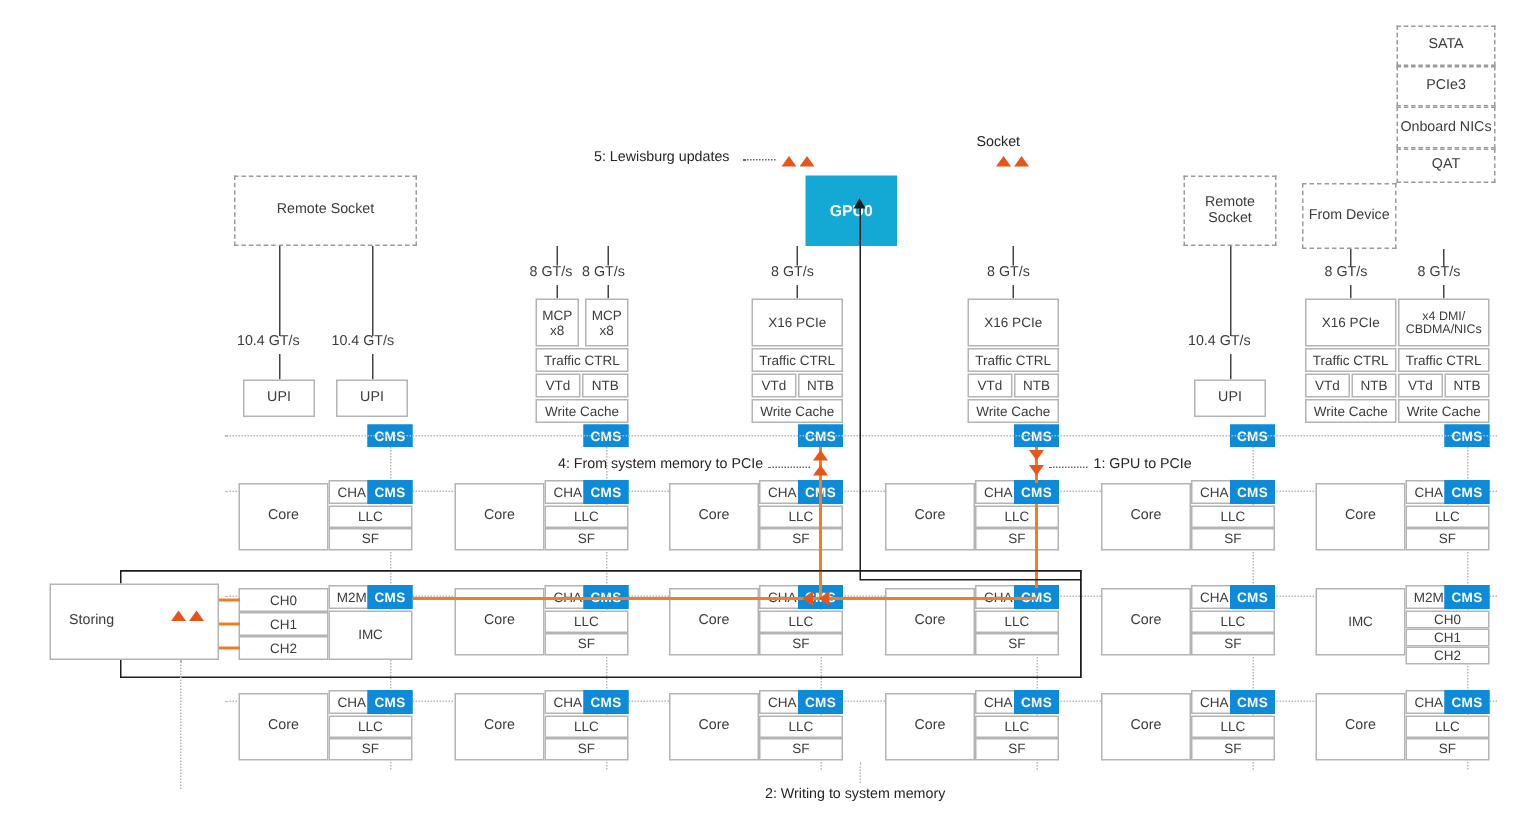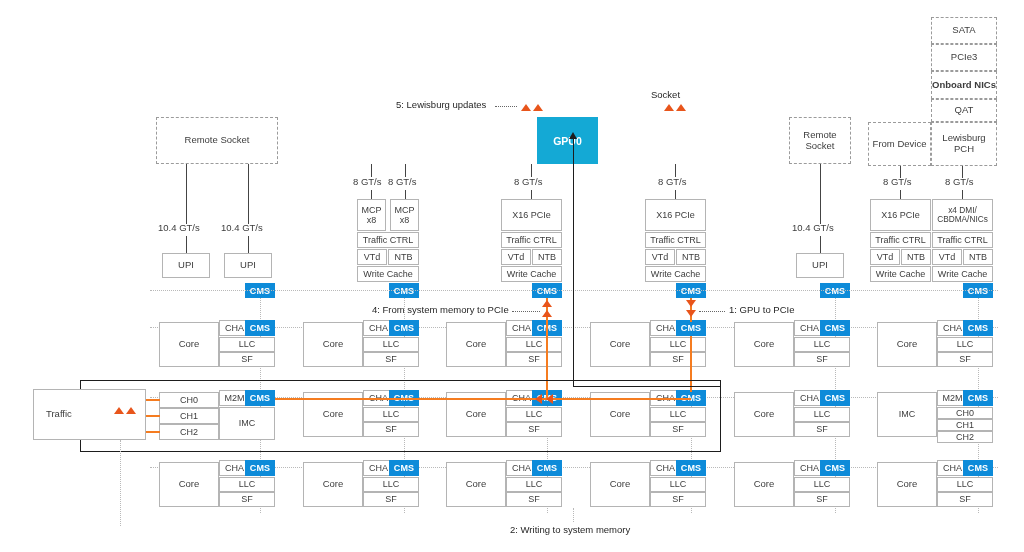--- a/index.html
+++ b/index.html
@@ -43,23 +43,22 @@
   .tri.kup{border-left:4px solid transparent;border-right:4px solid transparent;
            border-bottom:7px solid #1d1d1d;}
 </style>
 </head>
 <body>
 
 <div id="stage">
 
   <div class="bx dash" style="left:931px;top:17px;width:66px;height:27px;">SATA</div>
   <div class="bx dash" style="left:931px;top:44px;width:66px;height:27px;">PCIe3</div>
-  <div class="bx dash" style="left:931px;top:71px;width:66px;height:28px;font-weight:bold;">Onboard NICs</div>
+  <div class="bx dash" style="left:931px;top:71px;width:66px;height:28px;">Onboard NICs</div>
   <div class="bx dash" style="left:931px;top:99px;width:66px;height:23px;">QAT</div>
-  <div class="bx dash" style="left:931px;top:122px;width:66px;height:44px;">Lewisburg PCH</div>
   <div class="bx dash" style="left:868px;top:122px;width:63px;height:44px;">From Device</div>
 
   <div class="bx dash" style="left:156px;top:117px;width:122px;height:47px;">Remote Socket</div>
   <div class="vline" style="left:186px;top:164px;height:60px;"></div>
   <div class="vline" style="left:248px;top:164px;height:60px;"></div>
   <div class="lbl" style="left:158px;top:222px;">10.4 GT/s</div>
   <div class="lbl" style="left:221px;top:222px;">10.4 GT/s</div>
   <div class="vline" style="left:186px;top:236px;height:17px;"></div>
   <div class="vline" style="left:248px;top:236px;height:17px;"></div>
   <div class="bx" style="left:162px;top:253px;width:48px;height:25px;">UPI</div>
@@ -244,21 +243,21 @@
   <div class="bx sm" style="left:794px;top:492px;width:56px;height:15px;">SF</div>
 
   <div class="bx core" style="left:877px;top:462px;width:60px;height:45px;">Core</div>
   <div class="bx sm" style="left:937px;top:460px;width:31px;height:16px;">CHA</div>
   <div class="cms" style="left:963px;top:460px;width:30px;height:16px;">CMS</div>
   <div class="bx sm" style="left:937px;top:477px;width:56px;height:15px;">LLC</div>
   <div class="bx sm" style="left:937px;top:492px;width:56px;height:15px;">SF</div>
 
   <div class="frame" style="left:80px;top:380px;width:641px;height:72px;"></div>
   <div class="bx" style="left:33px;top:389px;width:113px;height:51px;
-              justify-content:flex-start;padding-left:12px;">Traffic</div>
+              justify-content:flex-start;padding-left:12px;">Storing</div>
 
   <div class="orh" style="left:146px;top:399px;width:14px;"></div>
   <div class="orh" style="left:146px;top:415px;width:14px;"></div>
   <div class="orh" style="left:146px;top:431px;width:14px;"></div>
 
   <div class="tri up" style="left:114px;top:407px;"></div>
   <div class="tri up" style="left:126px;top:407px;"></div>
 
   <div class="orv" style="left:690px;top:298px;height:24px;"></div>
   <div class="tri down" style="left:686px;top:300px;"></div>

